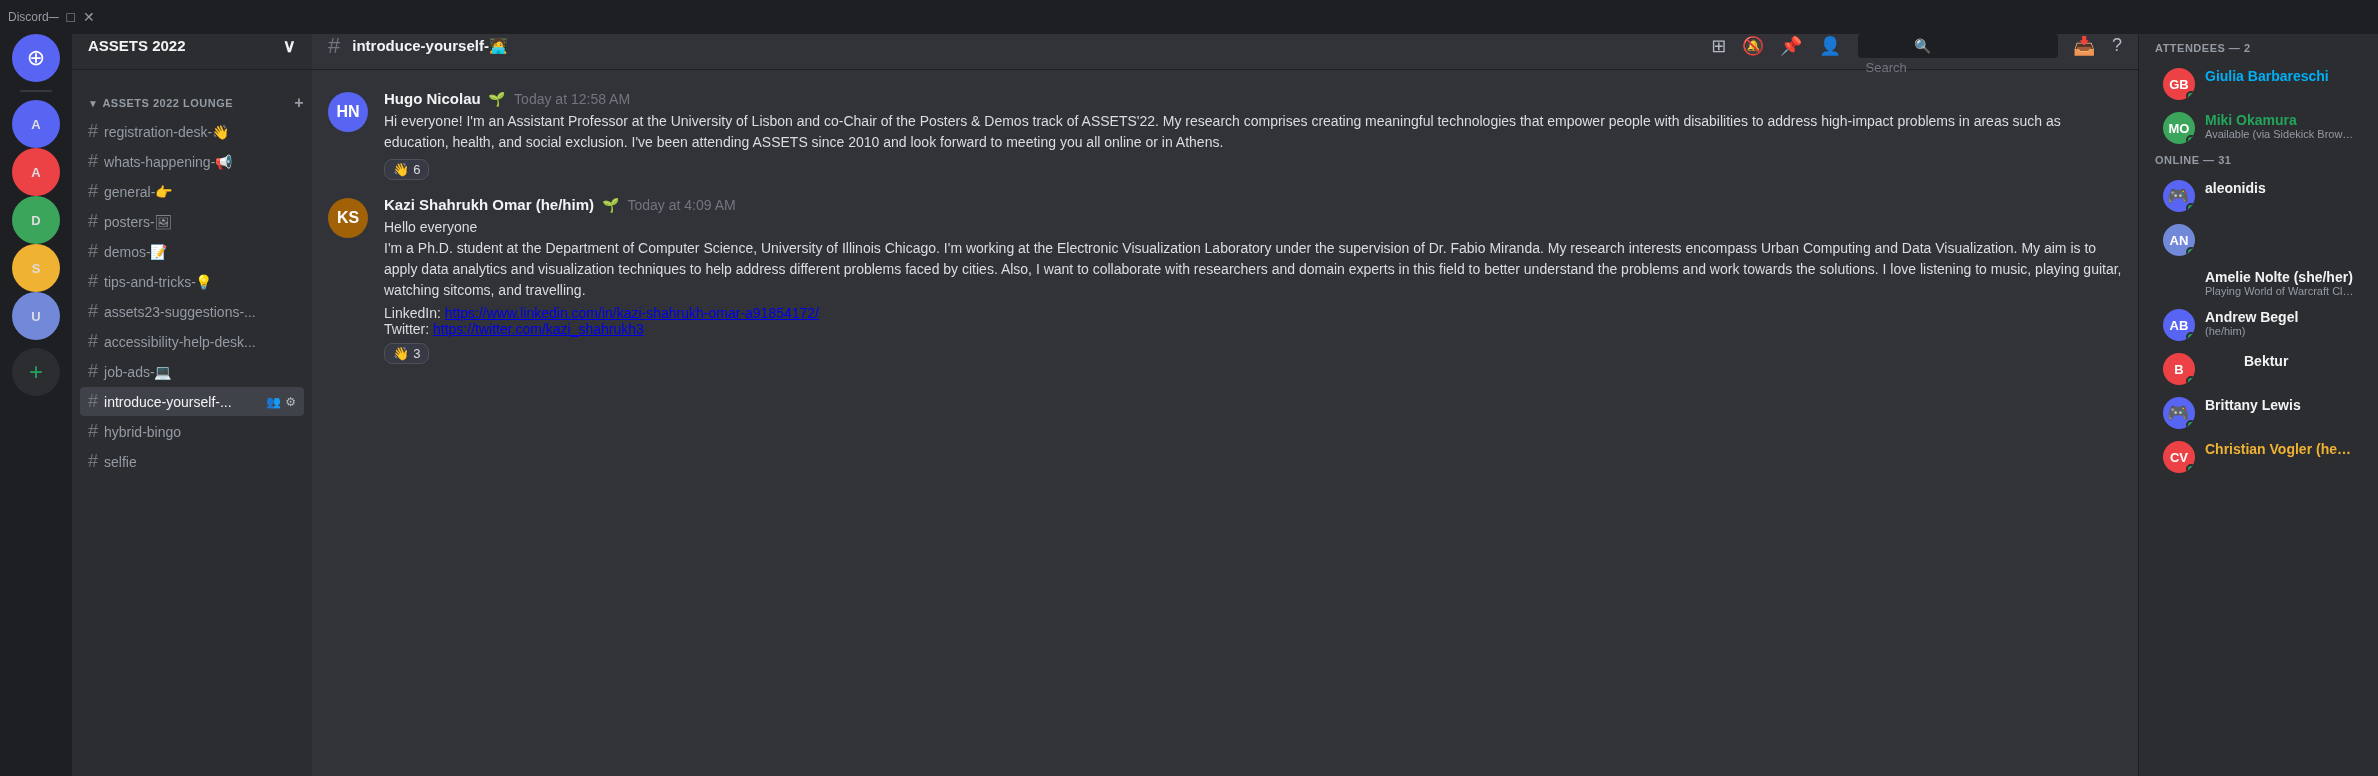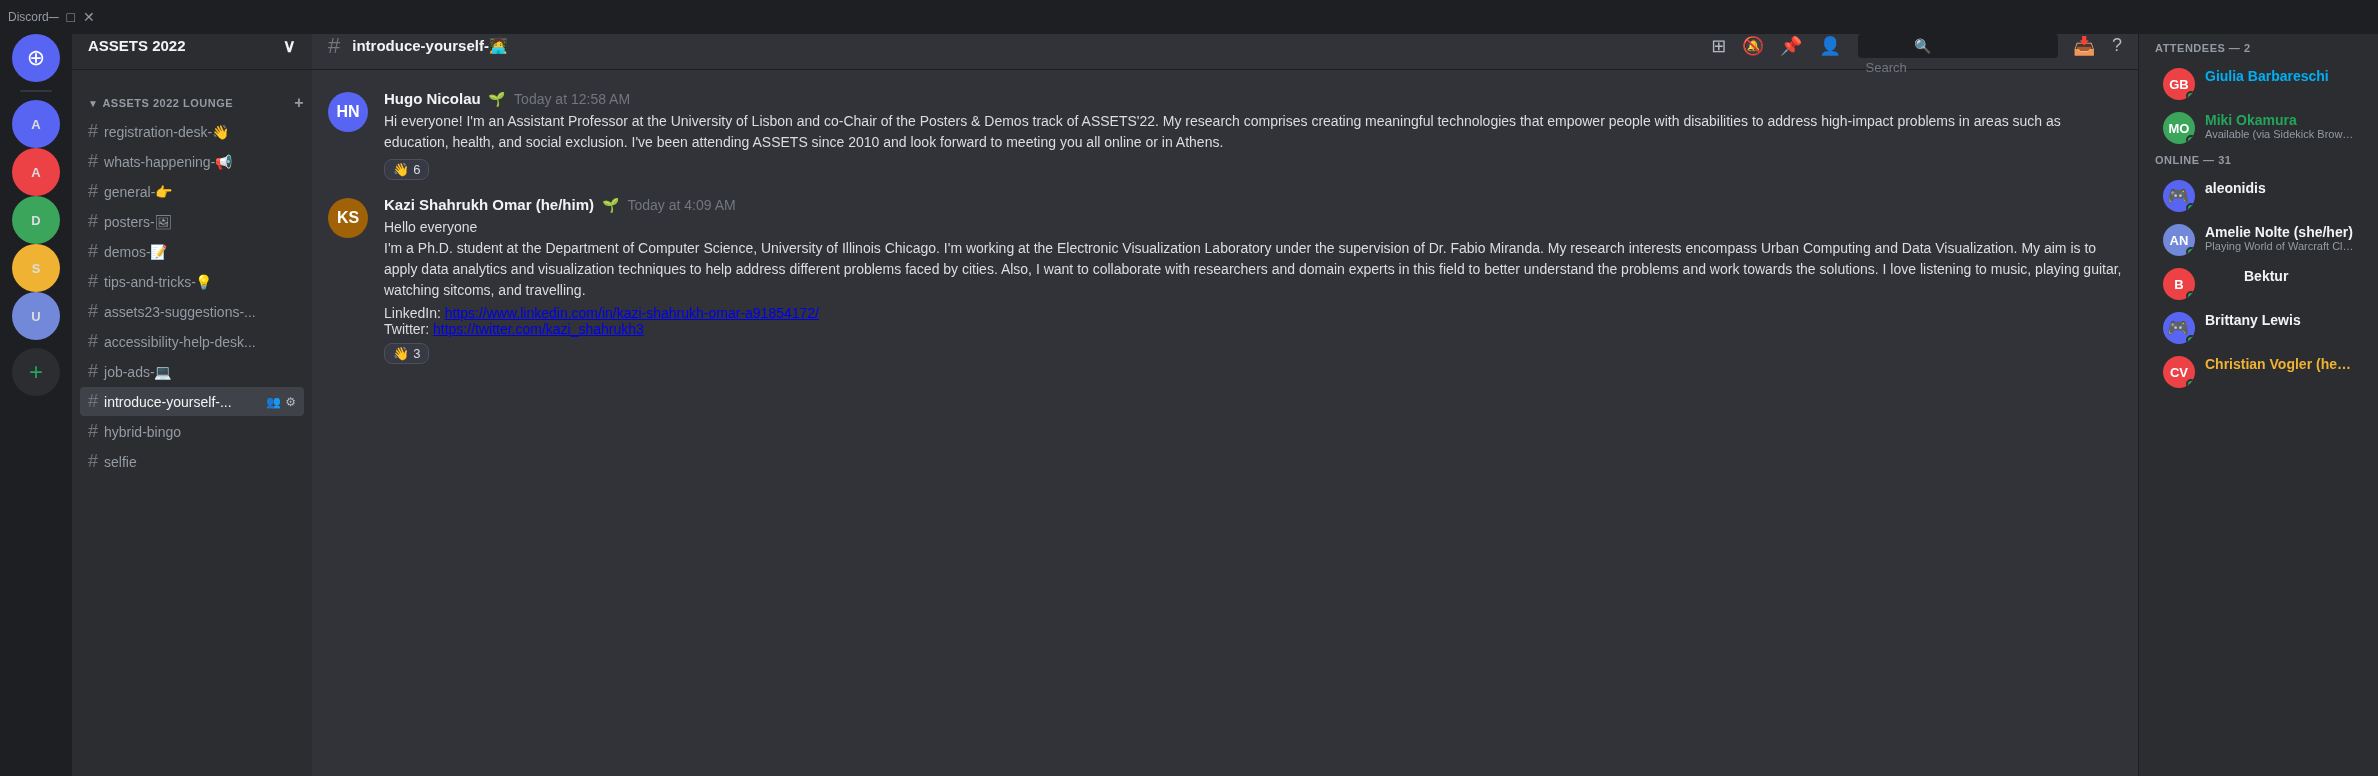--- a/index.html
+++ b/index.html
@@ -444,22 +444,32 @@
       <div class="member-name" style="color:#f2f3f5;">aleonidis</div>
 
     </div>
   </div>
     <div class="member-item">
     <div class="member-avatar" style="background:#7289da;">
       AN
       <span class="status-dot status-online"></span>
     </div>
     <div class="member-info">
-      <div class="member-name" style="color:#f2f3f5;">Amelie Nolte (she/her)</div>
+      <div class="member-name" style="color:#f2f3f5;margin-top:45px;">Amelie Nolte (she/her)</div>
       <div class="member-status">Playing World of Warcraft Cla...</div>
+    </div>
+  </div>
+    <div class="member-item">
+    <div class="member-avatar" style="background:#5865f2;">
+      AB
+      <span class="status-dot status-online"></span>
+    </div>
+    <div class="member-info">
+      <div class="member-name" style="color:#f2f3f5;">Andrew Begel</div>
+      <div class="member-status">(he/him)</div>
     </div>
   </div>
     <div class="member-item">
     <div class="member-avatar" style="background:#ed4245;">
       B
       <span class="status-dot status-online"></span>
     </div>
     <div class="member-info">
       <div class="member-name" style="color:#f2f3f5;margin-left:39px;">Bektur</div>
 

